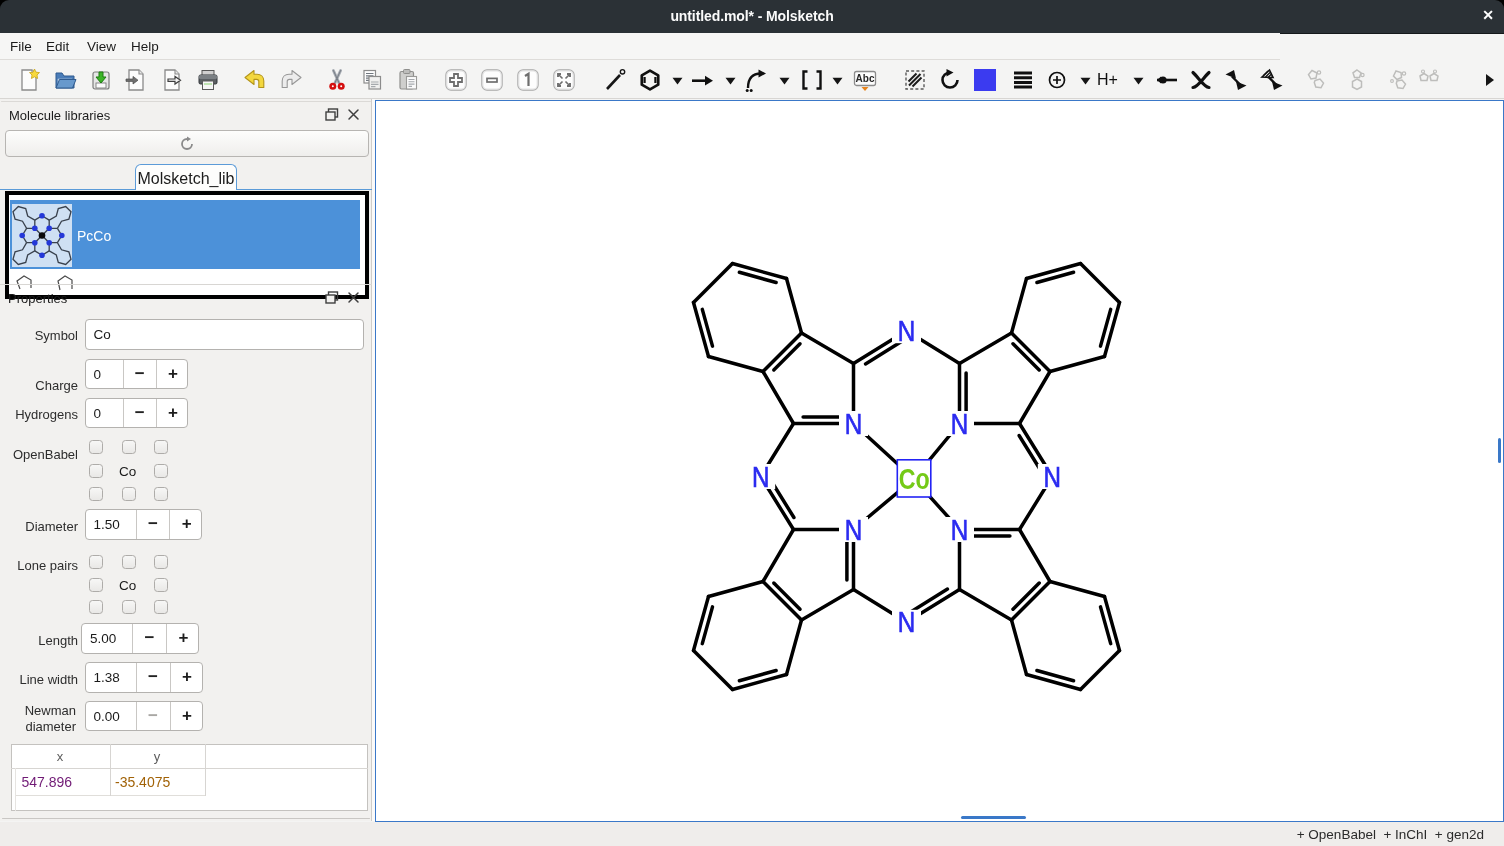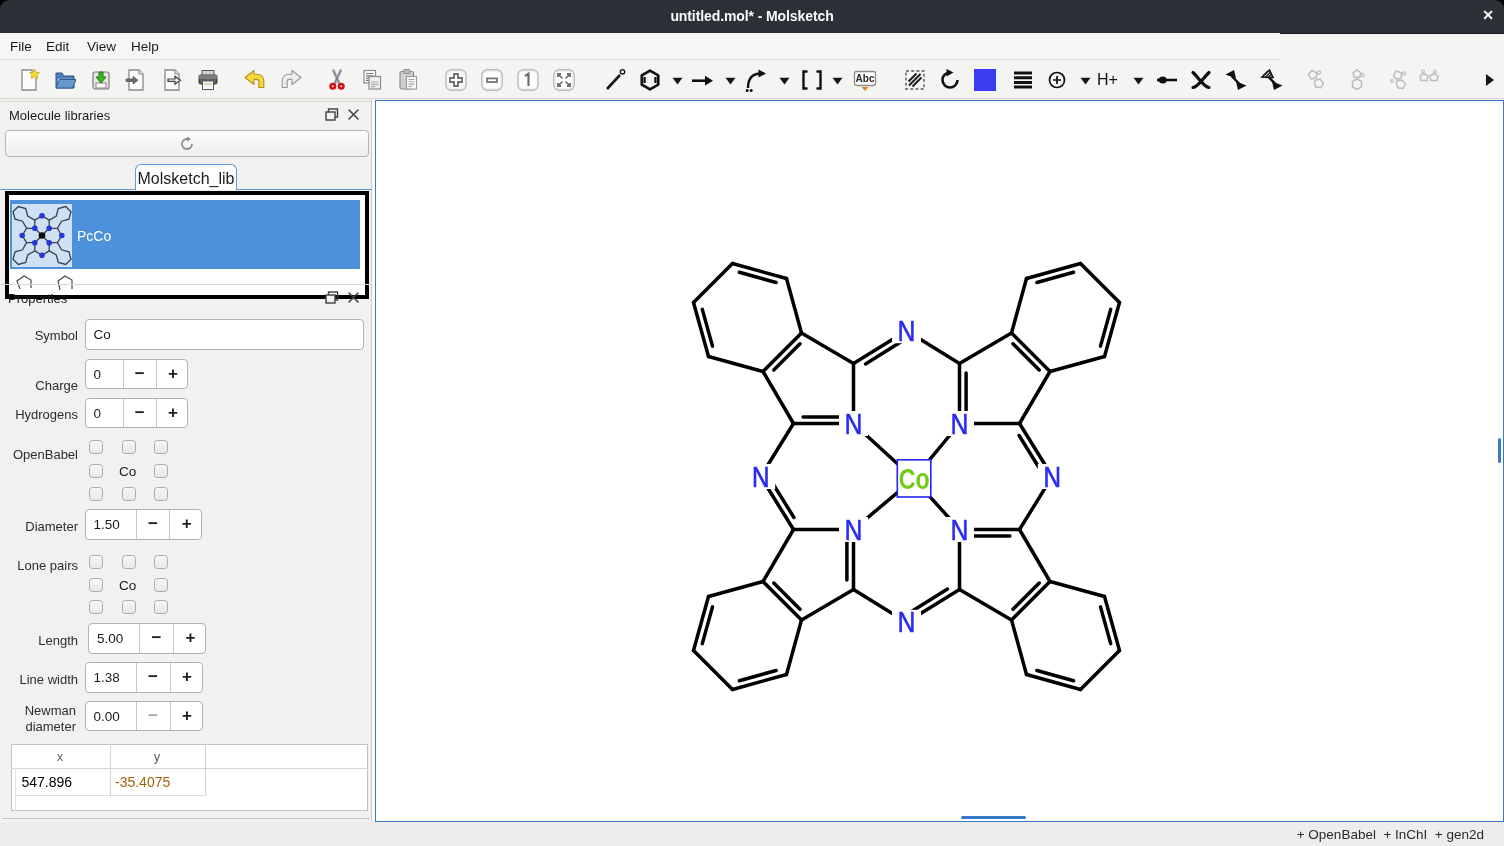--- a/index.html
+++ b/index.html
@@ -352,21 +352,21 @@
 <div class="cb" style="left:89px;top:455.5px"></div>
 <div class="cb" style="left:121.5px;top:455.5px"></div>
 <div class="cb" style="left:153.5px;top:455.5px"></div>
 <div class="cb" style="left:89px;top:478.5px"></div>
 <div class="cb" style="left:153.5px;top:478.5px"></div>
 <div class="cb" style="left:89px;top:501px"></div>
 <div class="cb" style="left:121.5px;top:501px"></div>
 <div class="cb" style="left:153.5px;top:501px"></div>
 <div class="gridco" style="left:119px;top:478.5px">Co</div>
 <div class="label" style="left:8px;top:534px">Length</div>
-<div class="spin" style="left:88px;top:524px;width:118px;height:30.5px">
+<div class="spin" style="left:81px;top:524px;width:118px;height:30.5px">
   <div class="v">5.00</div>
   <div class="b" style="left:50px;width:34.0px;color:#222;line-height:27px">−</div>
   <div class="b" style="left:84.0px;width:34.0px;line-height:27px">+</div>
 </div>
 <div class="label" style="left:8px;top:572.5px">Line width</div>
 <div class="spin" style="left:84.5px;top:563px;width:118px;height:30.5px">
   <div class="v">1.38</div>
   <div class="b" style="left:50px;width:34.0px;color:#222;line-height:27px">−</div>
   <div class="b" style="left:84.0px;width:34.0px;line-height:27px">+</div>
 </div>
@@ -378,21 +378,21 @@
 </div>
 <div class="abs" style="left:10.5px;top:645px;width:357px;height:67px;background:#fff;
   border:1px solid #c4c2bf"></div>
 <div class="abs" style="left:10.5px;top:668.5px;width:357px;height:1px;background:#d7d5d2"></div>
 <div class="abs" style="left:15px;top:696.3px;width:190px;height:1px;background:#e0deda"></div>
 <div class="abs" style="left:110px;top:645px;width:1px;height:52px;background:#d7d5d2"></div>
 <div class="abs" style="left:204.6px;top:645px;width:1px;height:52px;background:#d7d5d2"></div>
 <div class="abs" style="left:15px;top:669px;width:1px;height:43px;background:#e6e4e1"></div>
 <div class="abs" style="left:10.5px;top:649.5px;width:99px;text-align:center;font-size:13px;color:#5d5d5d">x</div>
 <div class="abs" style="left:110px;top:649.5px;width:94px;text-align:center;font-size:13px;color:#5d5d5d">y</div>
-<div class="abs" style="left:21.5px;top:674.5px;font-size:14px;color:#000000">547.896</div>
+<div class="abs" style="left:21.5px;top:674.5px;font-size:14px;color:#701a75">547.896</div>
 <div class="abs" style="left:115px;top:674.5px;font-size:14px;color:#a16207">-35.4075</div>
 <div class="abs" style="left:2px;top:719px;width:368px;height:1px;background:#c9c7c4;border-radius:1px"></div>
   </div>
 <div id="splitter"></div>
 <div id="canvas">
     <svg style="position:absolute;left:0;top:0" width="1125" height="719" viewBox="376.5 101.5 1125 719">
 <g stroke="#000" stroke-width="3.5" stroke-linecap="round">
 <line x1="854.0" y1="424.0" x2="854.0" y2="364.0"></line>
 <line x1="854.0" y1="424.0" x2="794.0" y2="424.0"></line>
 <line x1="844.4" y1="417.4" x2="803.6" y2="417.4"></line>

